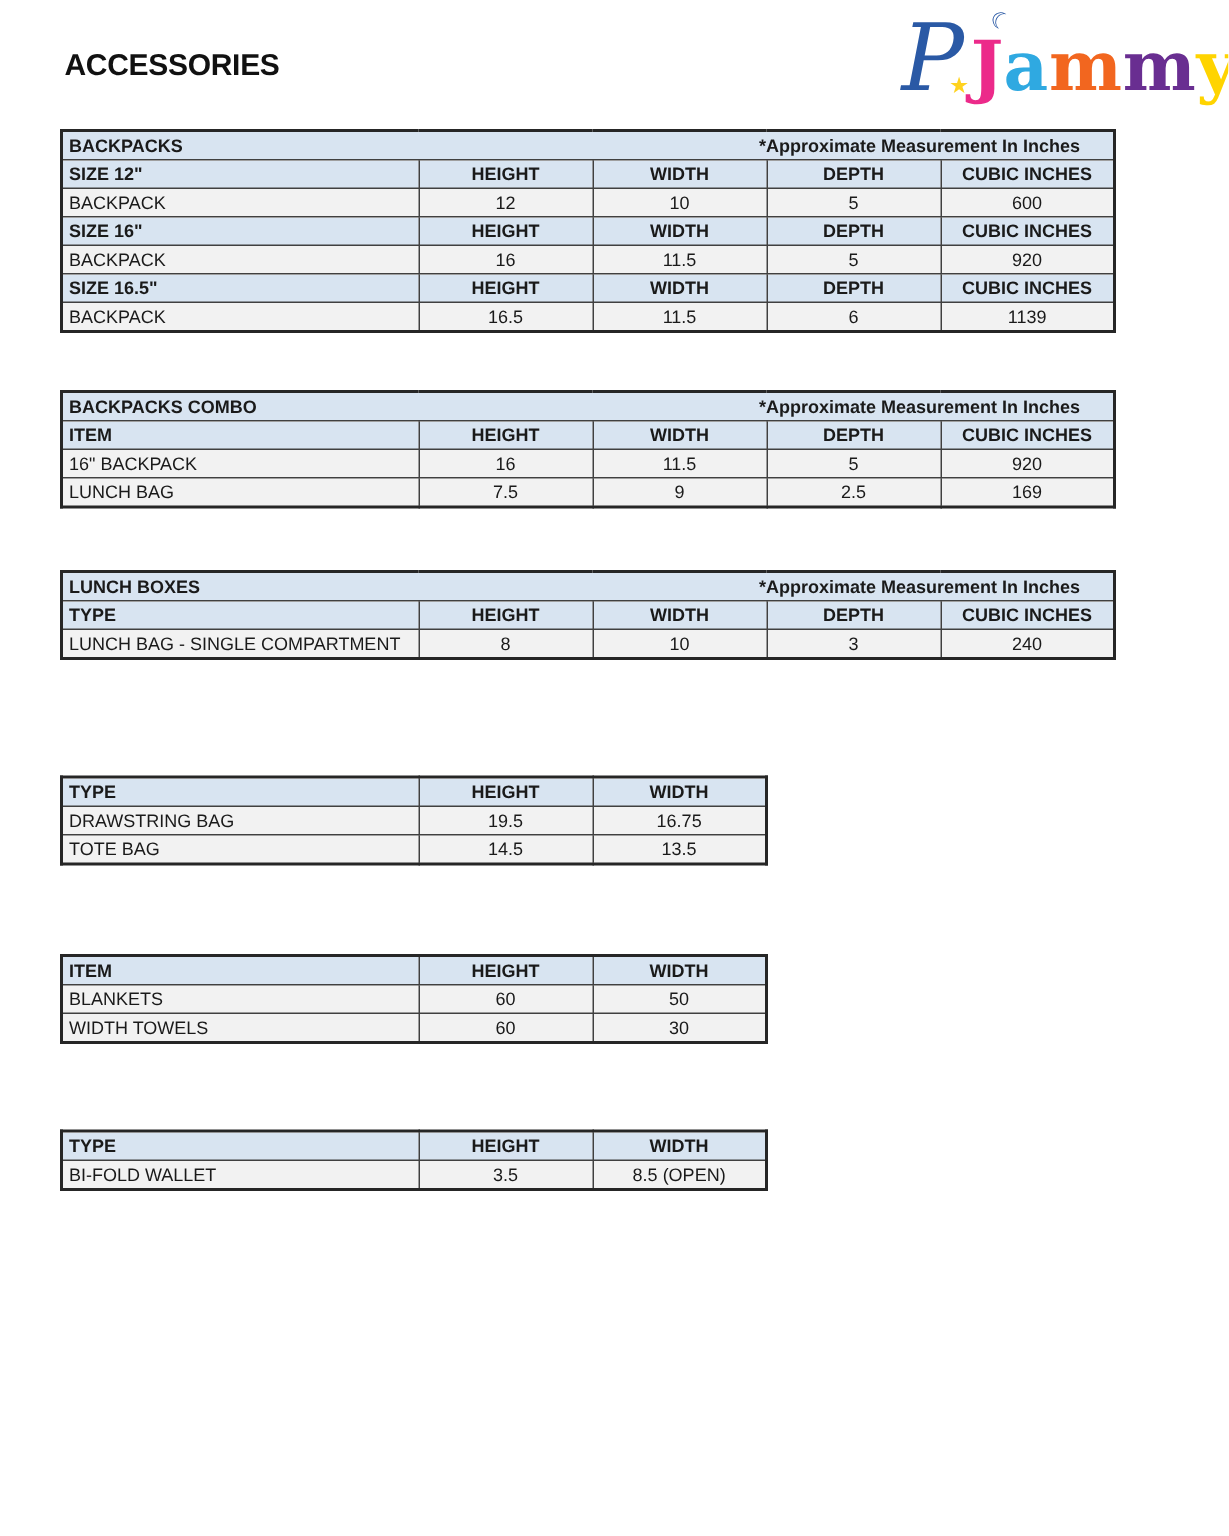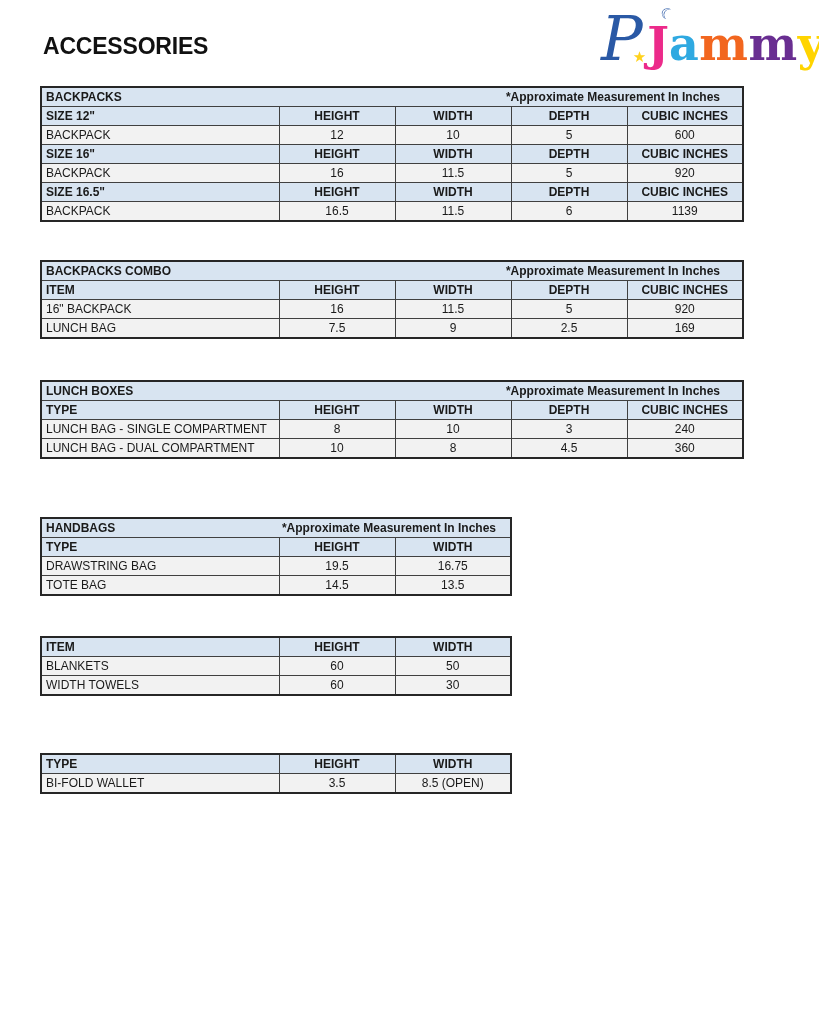--- a/index.html
+++ b/index.html
@@ -1,19 +1,19 @@
 <!DOCTYPE html>
 <html><head>
 <meta charset="utf-8">
 <style>
   html,body{margin:0;padding:0;background:#ffffff;}
   body{width:819px;height:1024px;position:relative;font-family:"Liberation Sans",sans-serif;color:#1a1a1a;}
   .page{position:relative;width:819px;height:1024px;background:#ffffff;overflow:hidden;}
 
-  .page-title{position:absolute;left:43px;top:33px;margin:0;font-size:23px;font-weight:bold;
+  .page-title{position:absolute;left:43px;top:33px;margin:0;font-size:20px;font-weight:bold;
     letter-spacing:-0.2px;color:#111;font-family:"Liberation Sans",sans-serif;}
 
   
   .logo{position:absolute;left:601px;top:8px;height:72px;display:flex;align-items:baseline;
     font-family:"DejaVu Serif",serif;font-weight:bold;line-height:1;white-space:nowrap;}
   .lp{font-size:62px;font-style:italic;font-weight:normal;margin-right:-9px;}
   .lstar{font-size:15px;font-family:"DejaVu Sans",sans-serif;position:relative;top:2px;left:-1px;}
   .ljwrap{position:relative;display:inline-block;}
   .lmoon{position:absolute;top:-14px;left:13px;font-size:15px;font-family:"DejaVu Sans",sans-serif;
     transform:rotate(28deg);}
@@ -189,44 +189,29 @@
             <th class="c-num">DEPTH</th>
             <th class="c-num">CUBIC INCHES</th>
           </tr>
           <tr>
             <td class="c-first">LUNCH BAG - SINGLE COMPARTMENT</td>
             <td class="c-num">8</td>
             <td class="c-num">10</td>
             <td class="c-num">3</td>
             <td class="c-num">240</td>
           </tr>
-          <tr>
-            <td class="c-first">LUNCH BAG - DUAL COMPARTMENT</td>
-            <td class="c-num">10</td>
-            <td class="c-num">8</td>
-            <td class="c-num">4.5</td>
-            <td class="c-num">360</td>
-          </tr>
         </tbody>
       </table>
       <table class="meas t4 narrow">
         <colgroup>
           <col class="col-item">
           <col class="col-num">
           <col class="col-num">
         </colgroup>
         <tbody>
-          <tr class="row-title">
-            <td colspan="3">
-              <div class="trow">
-                <span>HANDBAGS</span>
-                <span class="note">*Approximate Measurement In Inches</span>
-              </div>
-            </td>
-          </tr>
           <tr>
             <th class="c-first">TYPE</th>
             <th class="c-num">HEIGHT</th>
             <th class="c-num">WIDTH</th>
           </tr>
           <tr>
             <td class="c-first">DRAWSTRING BAG</td>
             <td class="c-num">19.5</td>
             <td class="c-num">16.75</td>
           </tr>

